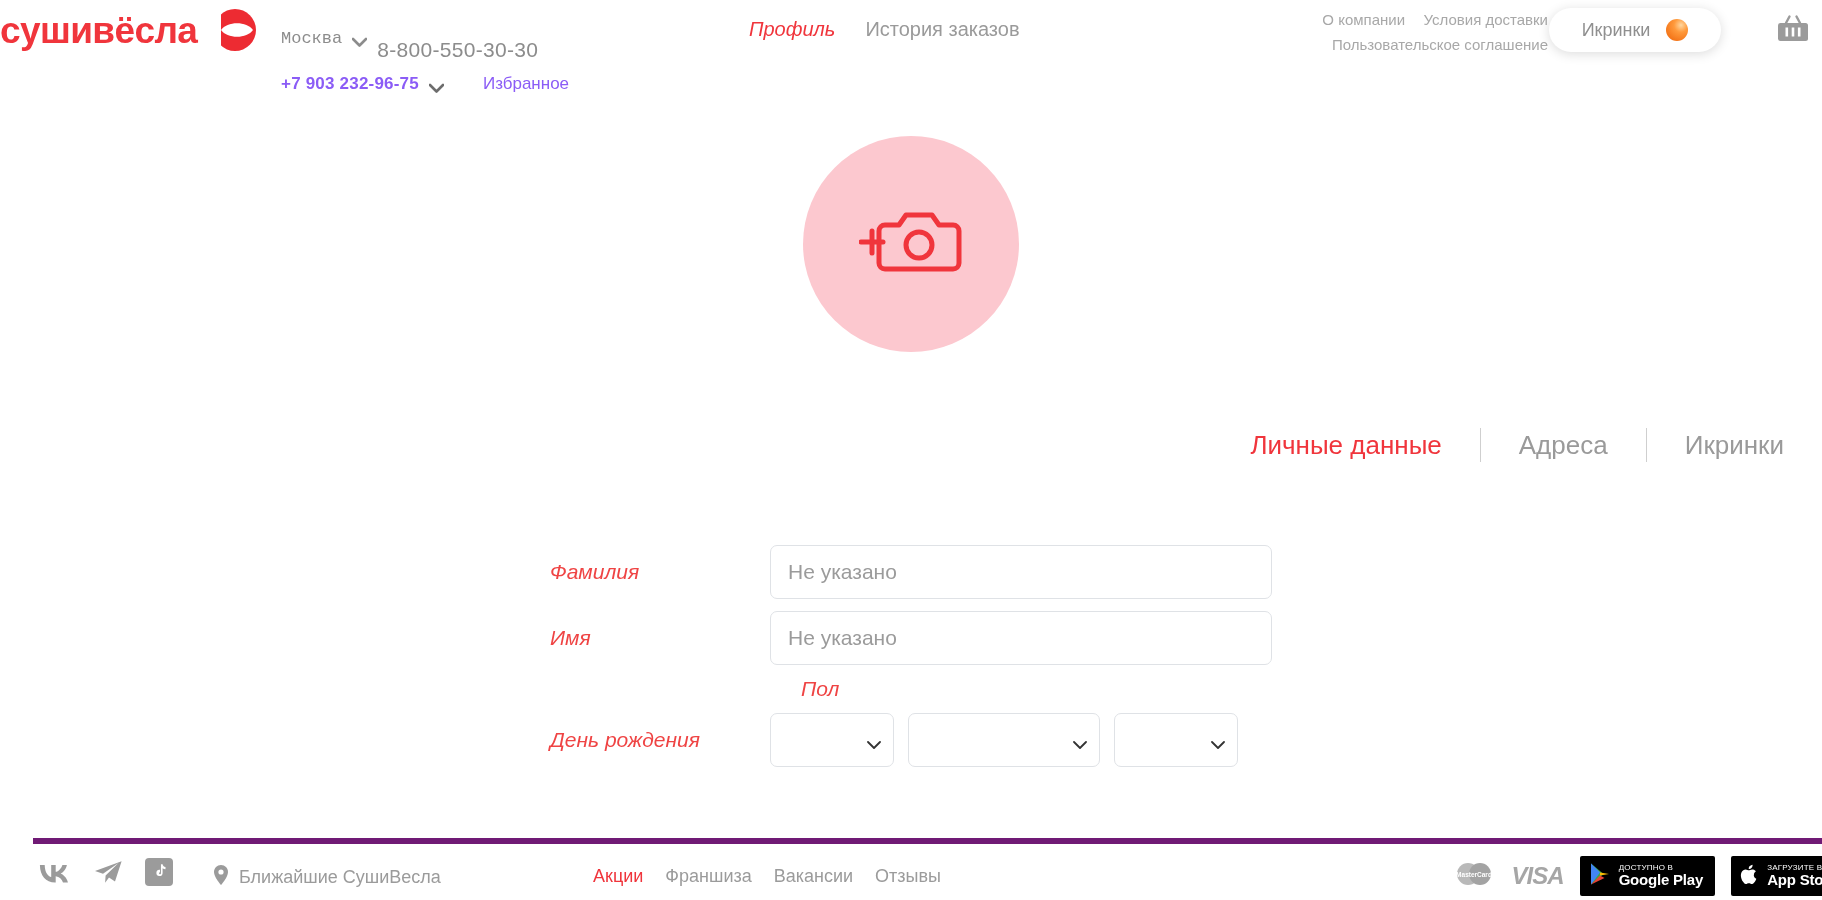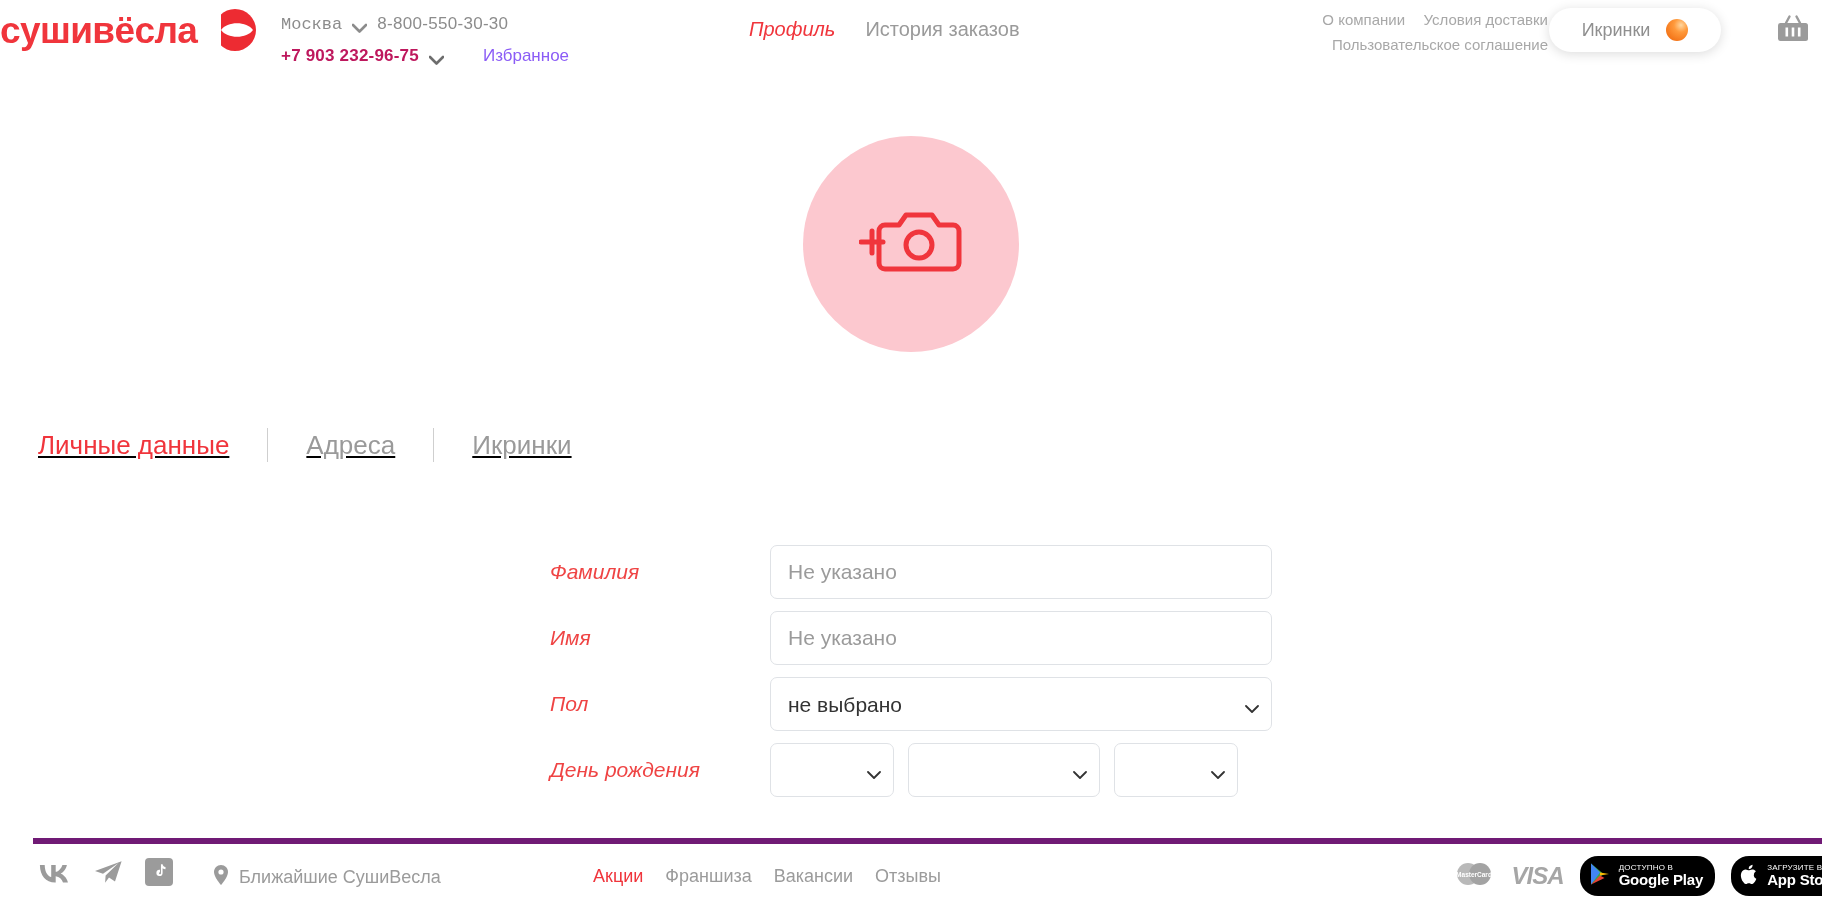--- a/index.html
+++ b/index.html
@@ -30,22 +30,22 @@
   }
   .logo-mark { width: 44px; height: 44px; flex: 0 0 44px; }
 
   .city-block {
     position: absolute; left: 281px; top: 14px;
     display: flex; flex-direction: column; gap: 12px;
   }
   .city-row { display: flex; align-items: center; gap: 10px; }
   .city-name { font-size: 17px; color: #8c8c8c; font-family: Liberation Mono, monospace; }
   .chev-down { width: 15px; height: 10px; display:inline-block; }
-  .phone-main { font-size: 17px; color: #8c8c8c; letter-spacing: .3px; }
-  .phone-user { font-size: 17px; color: #be185d; font-weight: 700; letter-spacing: .2px; }
+  .phone-main { font-size: 21px; color: #8c8c8c; letter-spacing: .3px; margin-top: 24px; }
+  .phone-user { font-size: 17px; color: #8b5cf6; font-weight: 700; letter-spacing: .2px; }
   .fav-link { font-size: 17px; color: #8b5cf6; margin-left: 29px; }
 
   .main-nav {
     position: absolute; left: 749px; top: 18px;
     display: flex; align-items: center; gap: 30px;
   }
   .main-nav a { font-size: 20px; color: #9a9a9a; text-decoration: none; }
   .main-nav a.active { color: #F0353C; font-style: italic; }
 
   .info-links {
@@ -76,21 +76,21 @@
     position: absolute; left: 803px; top: 136px;
     width: 216px; height: 216px; border-radius: 50%;
     background: #FCC8CF;
     display: flex; align-items: center; justify-content: center;
     cursor: pointer;
   }
 
   
   .tabs {
     position: absolute; top: 428px; left: 0; width: 1822px;
-    display: flex; align-items: center; justify-content: flex-start; gap: 0; text-decoration: underline;
+    display: flex; align-items: center; justify-content: flex-end; gap: 0;
   }
   .tab {
     font-size: 26px; color: #9a9a9a; cursor: pointer; padding: 0 38px;
     text-decoration: none; white-space: nowrap;
   }
   .tab.active { color: #F0353C; }
   .tab-sep { width: 1px; height: 34px; background: #cfcfcf; }
 
   
   .form {
@@ -145,21 +145,21 @@
     display: flex; align-items: center; gap: 22px;
   }
   .foot-links a { font-size: 18px; color: #9b9b9b; text-decoration: none; white-space: nowrap; }
   .foot-links a.accent { color: #F0353C; }
   .pay-apps {
     position: absolute; right: 6px; top: 12px;
     display: flex; align-items: center; gap: 16px;
   }
   .visa-txt { font-size: 24px; font-weight: 700; font-style: italic; color: #a6a6a6; letter-spacing: -1px; }
   .store-badge {
-    height: 40px; background: #000; border-radius: 18px; color: #fff;
+    height: 40px; background: #000; border-radius: 2px; color: #fff;
     display: flex; align-items: center; gap: 8px; padding: 0 12px 0 9px; cursor: pointer;
   }
   .store-badge .sb-txt { display: flex; flex-direction: column; line-height: 1.05; }
   .store-badge .sb-small { font-size: 8px; letter-spacing: .2px; text-transform: uppercase; }
   .store-badge .sb-big { font-size: 15px; font-weight: 700; letter-spacing: -.2px; }
 </style>
 </head>
 <body>
 
 <div class="page">
@@ -258,32 +258,20 @@
 
     <div class="form-row">
       <div class="form-label">Имя</div>
       <div class="field-area">
         <input class="txt-input" type="text" placeholder="Не указано" style="">
       </div>
     </div>
 
     <div class="form-row">
       <div class="form-label">Пол</div>
-      <div class="field-area">
-        <div class="sel-wrap">
-          <select class="sel sel-gender">
-            <option>не выбрано</option>
-          </select>
-          <span class="arrow">
-            <svg viewBox="0 0 14 9" width="14" height="9">
-                <path d="M1 1.5 L7 7.5 L13 1.5" stroke="#333" stroke-width="1.8" fill="none" stroke-linecap="round" stroke-linejoin="round"></path>
-              </svg>
-          </span>
-        </div>
-      </div>
     </div>
 
     <div class="form-row">
       <div class="form-label">День рождения</div>
       <div class="field-area">
         <div class="sel-wrap">
           <select class="sel sel-day">
             <option></option>
           </select>
           <span class="arrow">

